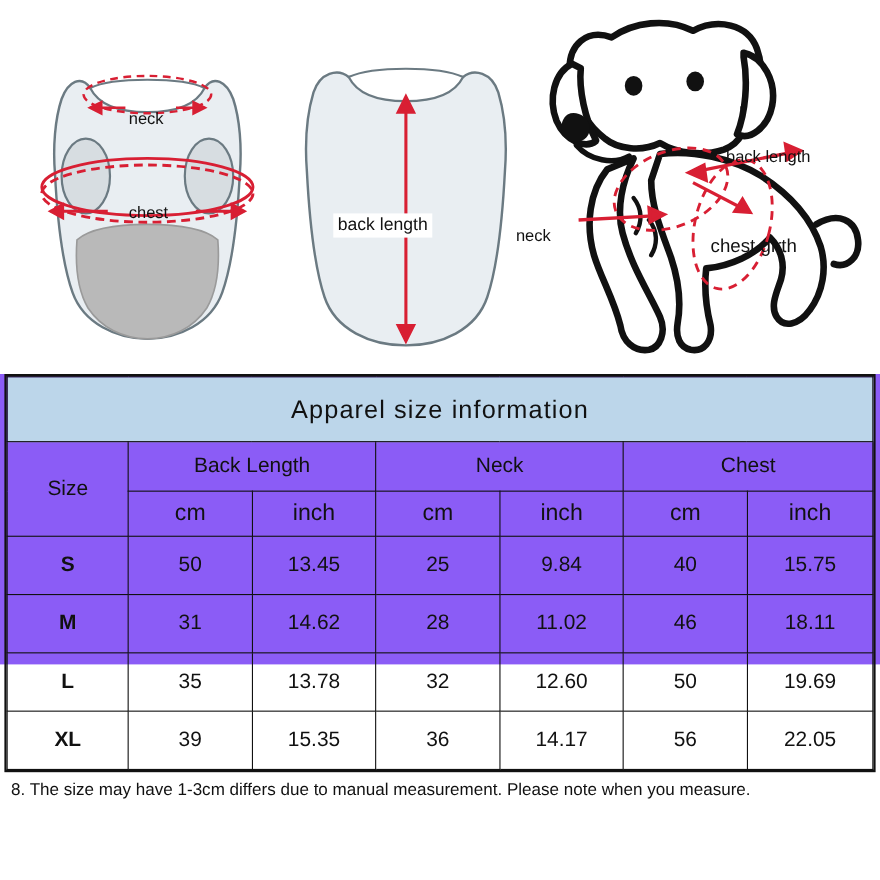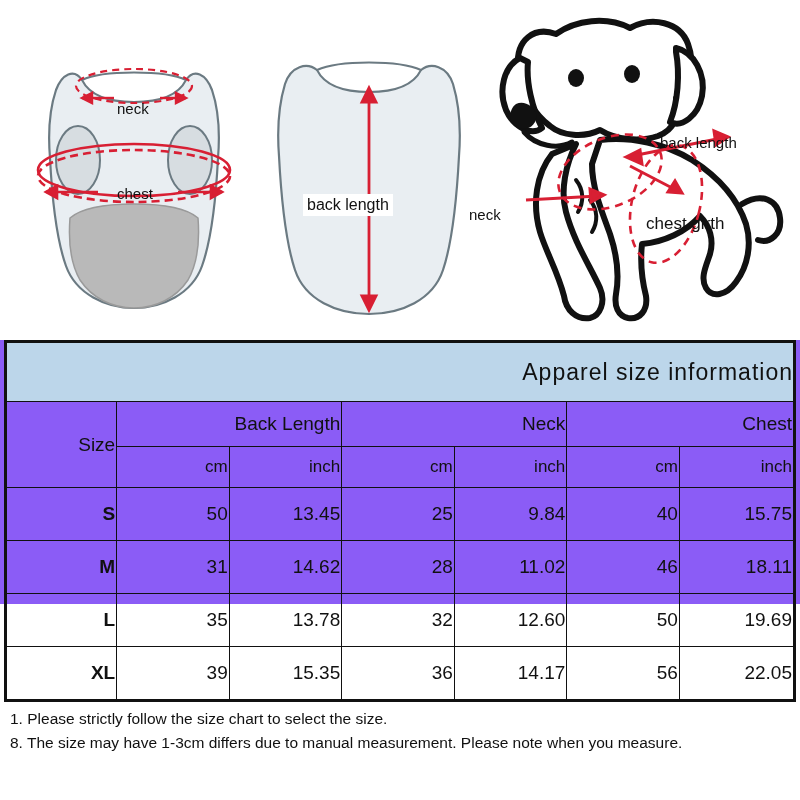--- a/index.html
+++ b/index.html
@@ -49,38 +49,38 @@
     box-sizing: border-box;
   }
   table.size-table {
     border-collapse: collapse;
     width: 100%;
     table-layout: fixed;
   }
   table.size-table td,
   table.size-table th {
     border: 1.5px solid #111111;
-    text-align: right;
+    text-align: center;
     font-weight: normal;
     color: #111111;
   }
   .title-row td {
     background: #bcd6ea;
     font-size: 23px;
     font-weight: bold;
     letter-spacing: 1px;
     height: 50px;
     padding: 4px 0;
   }
   .group-row td {
     font-size: 19px;
     height: 42px;
   }
   .unit-row td {
-    font-size: 17px;
+    font-size: 21px;
     height: 38px;
   }
   .size-cell {
     font-size: 19px;
     font-weight: bold;
   }
   .data-row td {
     font-size: 19px;
     height: 50px;
   }
@@ -275,17 +275,16 @@
           <td>36</td>
           <td>14.17</td>
           <td>56</td>
           <td>22.05</td>
         </tr>
       </tbody>
     </table>
   </div>
 
   <div class="notes">
-    <div class="note-line">1. Please strictly follow the size chart  to select the size.</div>
     <div class="note-line">8. The size may have 1-3cm differs due to manual measurement. Please note when you measure.</div>
   </div>
 
 </div>
 
 </body></html>

